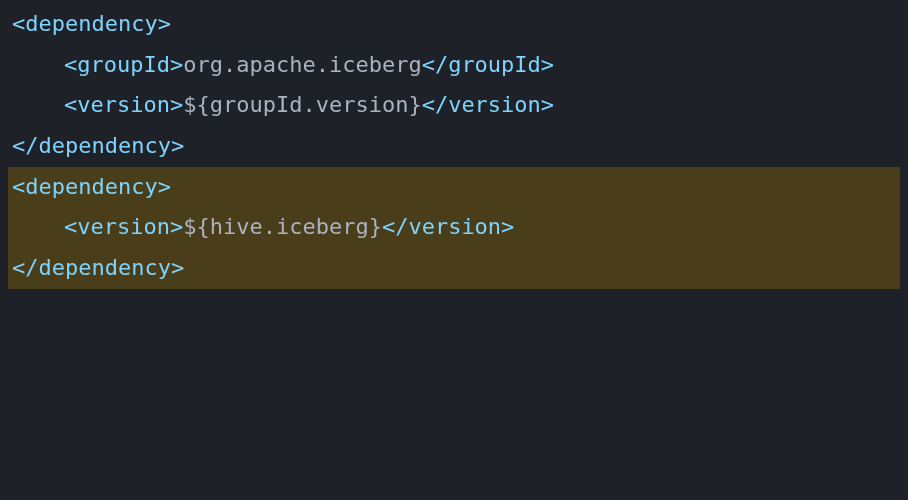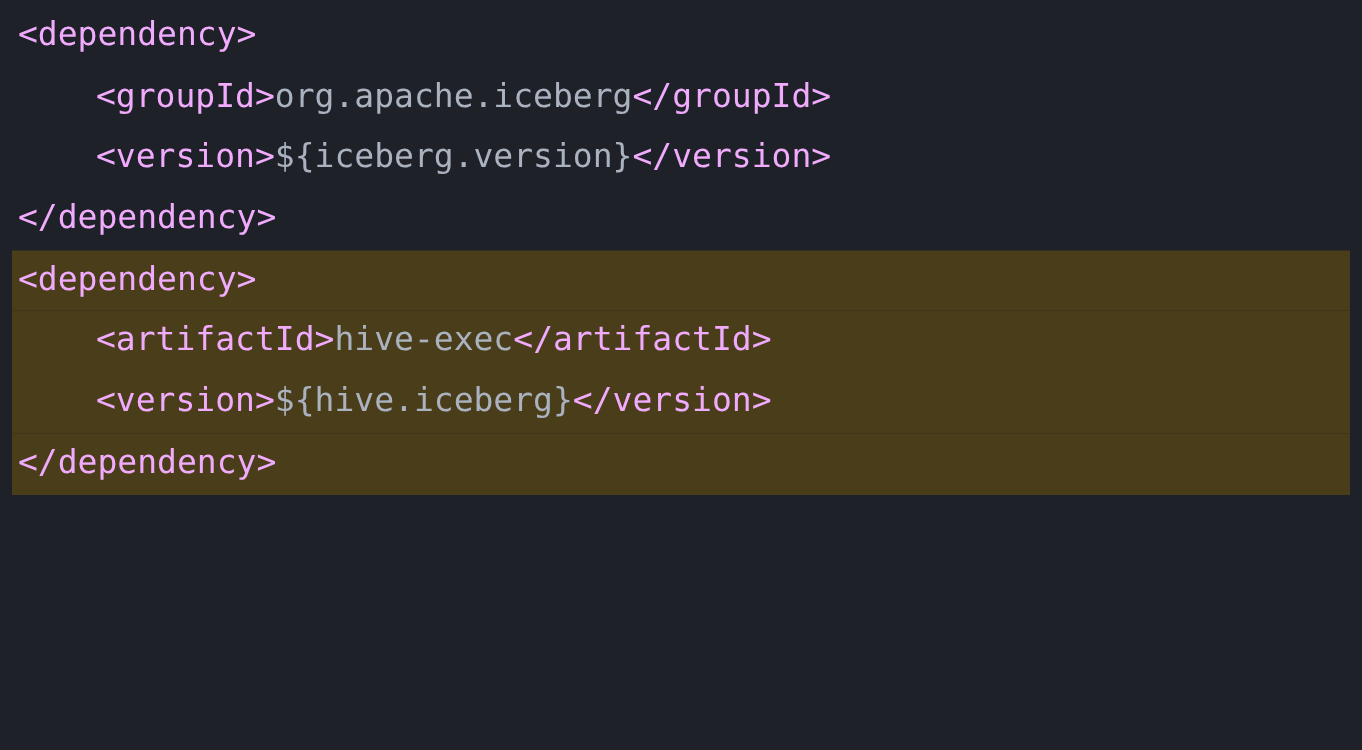--- a/index.html
+++ b/index.html
@@ -24,34 +24,33 @@
       white-space: pre;
       padding: 0 4px;
     }
     .line.indent-1 {
       padding-left: 56px;
     }
     .line.highlighted {
       background: #4a3d1a;
     }
     .tag {
-      color: #f0abfc;
+      color: #7dd3fc;
     }
     .text {
       color: #abb2bf;
     }
     .folded {
       color: #abb2bf;
     }
   </style>
 </head>
 <body>
 
 <div class="code-block">
 <div class="line"><span class="tag">&lt;dependency&gt;</span></div>
     <div class="line indent-1"><span class="tag">&lt;groupId&gt;</span><span class="text">org.apache.iceberg</span><span class="tag">&lt;/groupId&gt;</span></div>
-    <div class="line indent-1"><span class="tag">&lt;version&gt;</span><span class="text">${iceberg.version}</span><span class="tag">&lt;/version&gt;</span></div>
+    <div class="line indent-1"><span class="tag">&lt;version&gt;</span><span class="text">${groupId.version}</span><span class="tag">&lt;/version&gt;</span></div>
     <div class="line"><span class="tag">&lt;/dependency&gt;</span></div>
     <div class="line highlighted"><span class="tag">&lt;dependency&gt;</span></div>
-    <div class="line indent-1 highlighted"><span class="tag">&lt;artifactId&gt;</span><span class="text">hive-exec</span><span class="tag">&lt;/artifactId&gt;</span></div>
     <div class="line indent-1 highlighted"><span class="tag">&lt;version&gt;</span><span class="text">${hive.iceberg}</span><span class="tag">&lt;/version&gt;</span></div>
     <div class="line highlighted"><span class="tag">&lt;/dependency&gt;</span></div>
   </div>
 
 </body></html>

